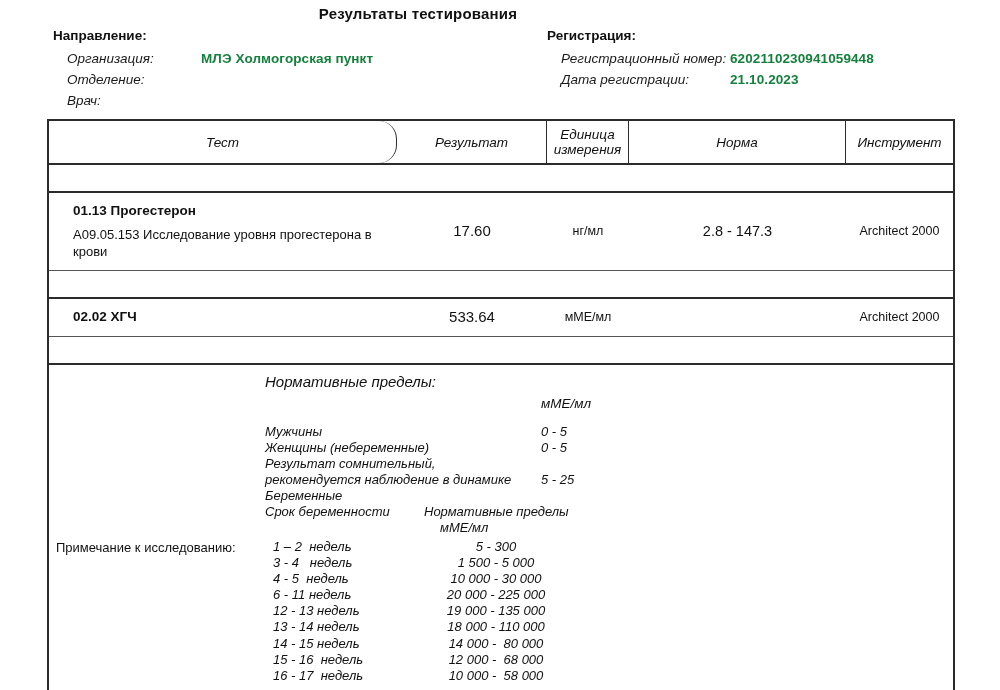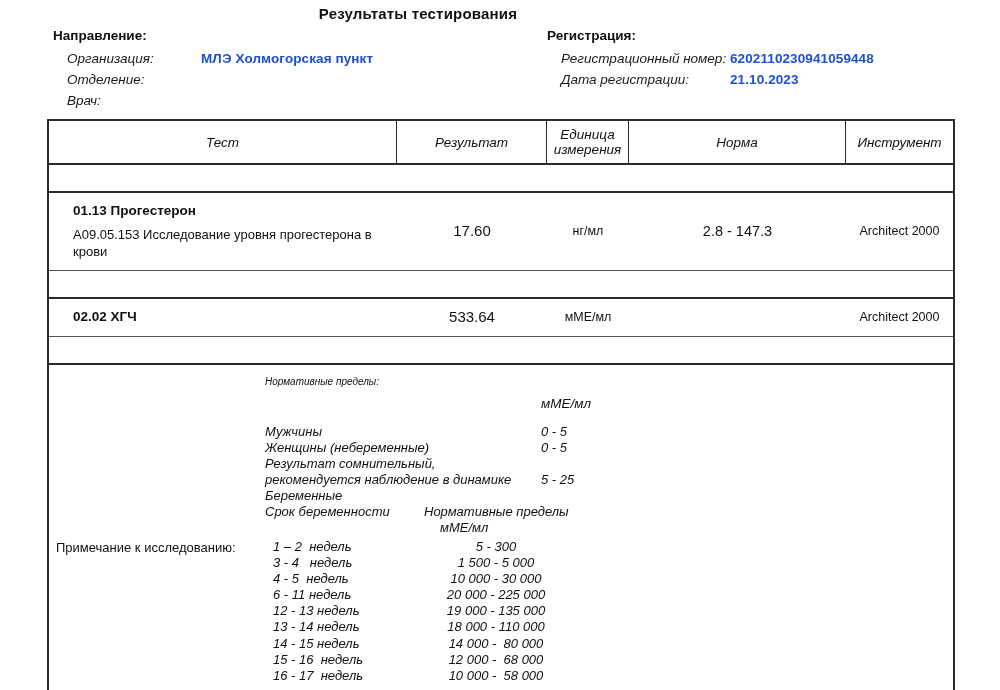--- a/index.html
+++ b/index.html
@@ -62,21 +62,21 @@
   .meta-label {
     font-style: italic;
     font-size: 13.5px;
     color: #1a1a1a;
   }
   .meta-col.left  .meta-label { width: 148px; padding-left: 14px; box-sizing: border-box; }
   .meta-col.right .meta-label { width: 183px; padding-left: 14px; box-sizing: border-box; }
   .meta-value {
     font-size: 13.5px;
     font-weight: bold;
-    color: #1d4ed8;
+    color: #15803d;
     letter-spacing: 0.1px;
   }
 
   
   .table {
     position: absolute;
     left: 47px;
     top: 119px;
     width: 908px;
     border-left: 2px solid #2b2b2b;
@@ -101,21 +101,21 @@
     font-style: italic;
     font-size: 13.5px;
     line-height: 15px;
     box-sizing: border-box;
     border-right: 1px solid #2b2b2b;
     padding: 0 4px;
   }
   .th:last-child { border-right: none; }
 
   
-  .c-test   { width: 348px; }
+  .c-test   { width: 348px; border-radius: 18px; }
   .c-result { width: 150px; }
   .c-unit   { width:  82px; }
   .c-norm   { width: 217px; }
   .c-instr  { width: 107px; }
 
   .spacer-row { height: 26px; }
 
   
   .trow {
     display: flex;
@@ -176,21 +176,21 @@
   }
   .note-body {
     flex: 1;
     box-sizing: border-box;
     padding-top: 9px;
     font-style: italic;
     font-size: 13px;
     line-height: 16px;
   }
 
-  .nb-title { padding-left: 16px; padding-bottom: 6px; font-size: 10px; }
+  .nb-title { padding-left: 16px; padding-bottom: 6px; font-size: 15px; }
   .nb-unit-top { padding-left: 292px; padding-bottom: 12px; font-size: 13.5px; }
 
   .nb-line {
     display: flex;
     line-height: 16px;
   }
   .nb-line .cat  { width: 292px; padding-left: 16px; box-sizing: border-box; }
   .nb-line .rng  { width: 120px; }
 
   .nb-subhead {

